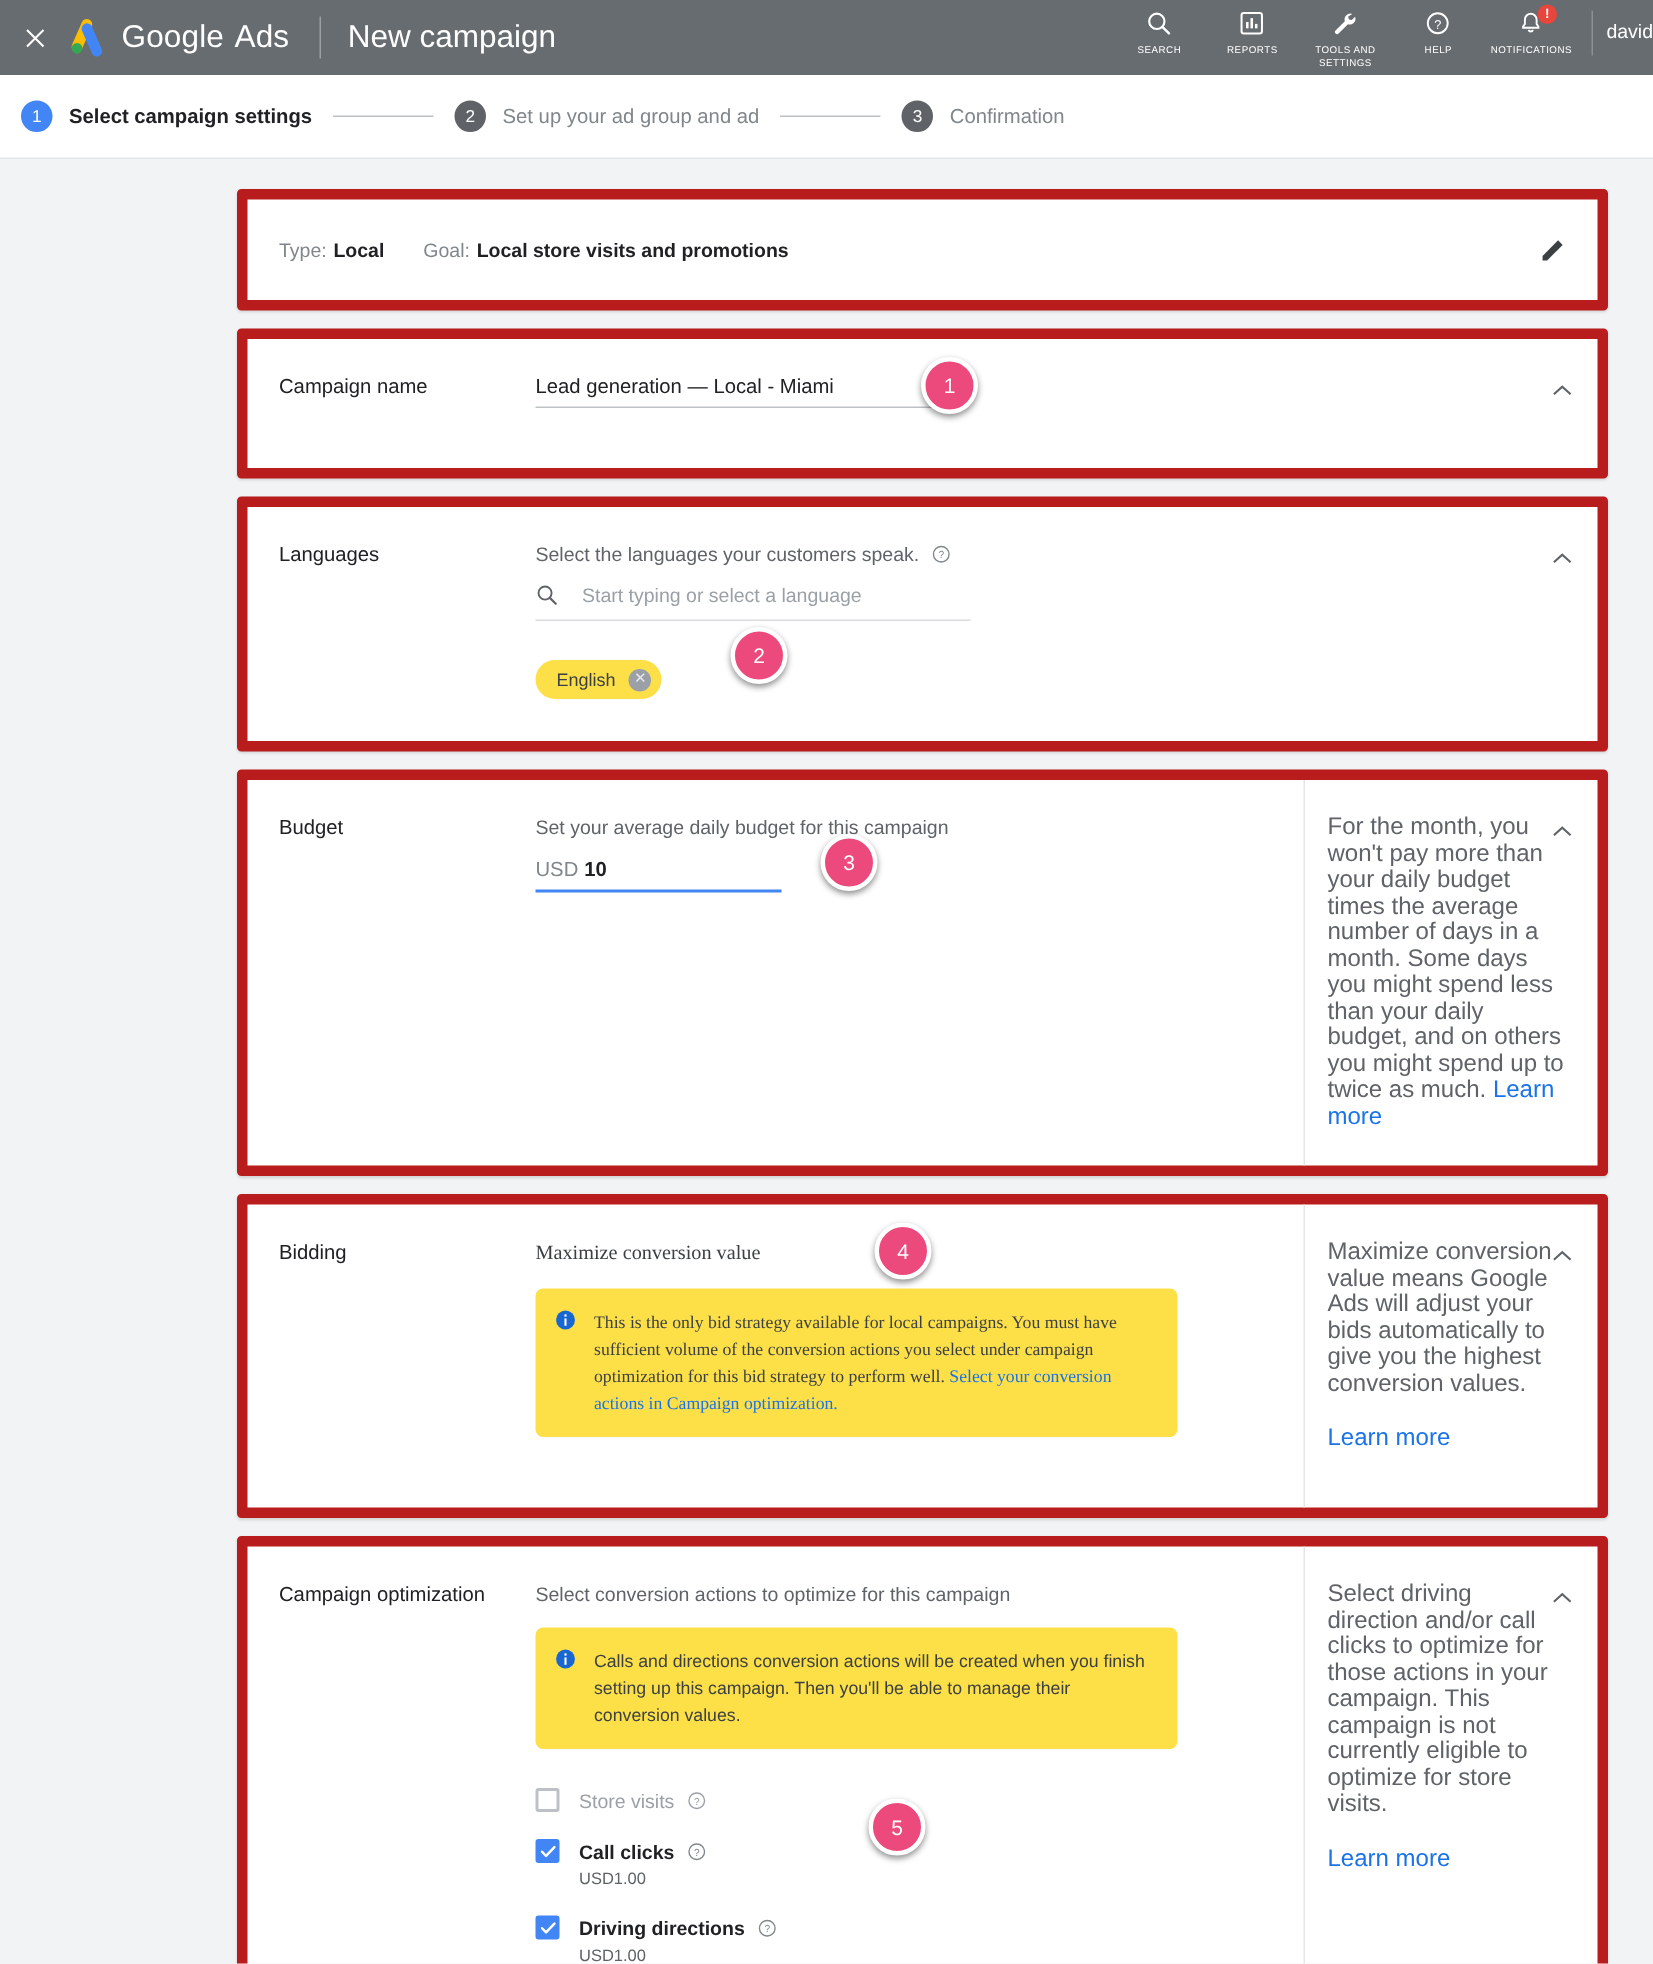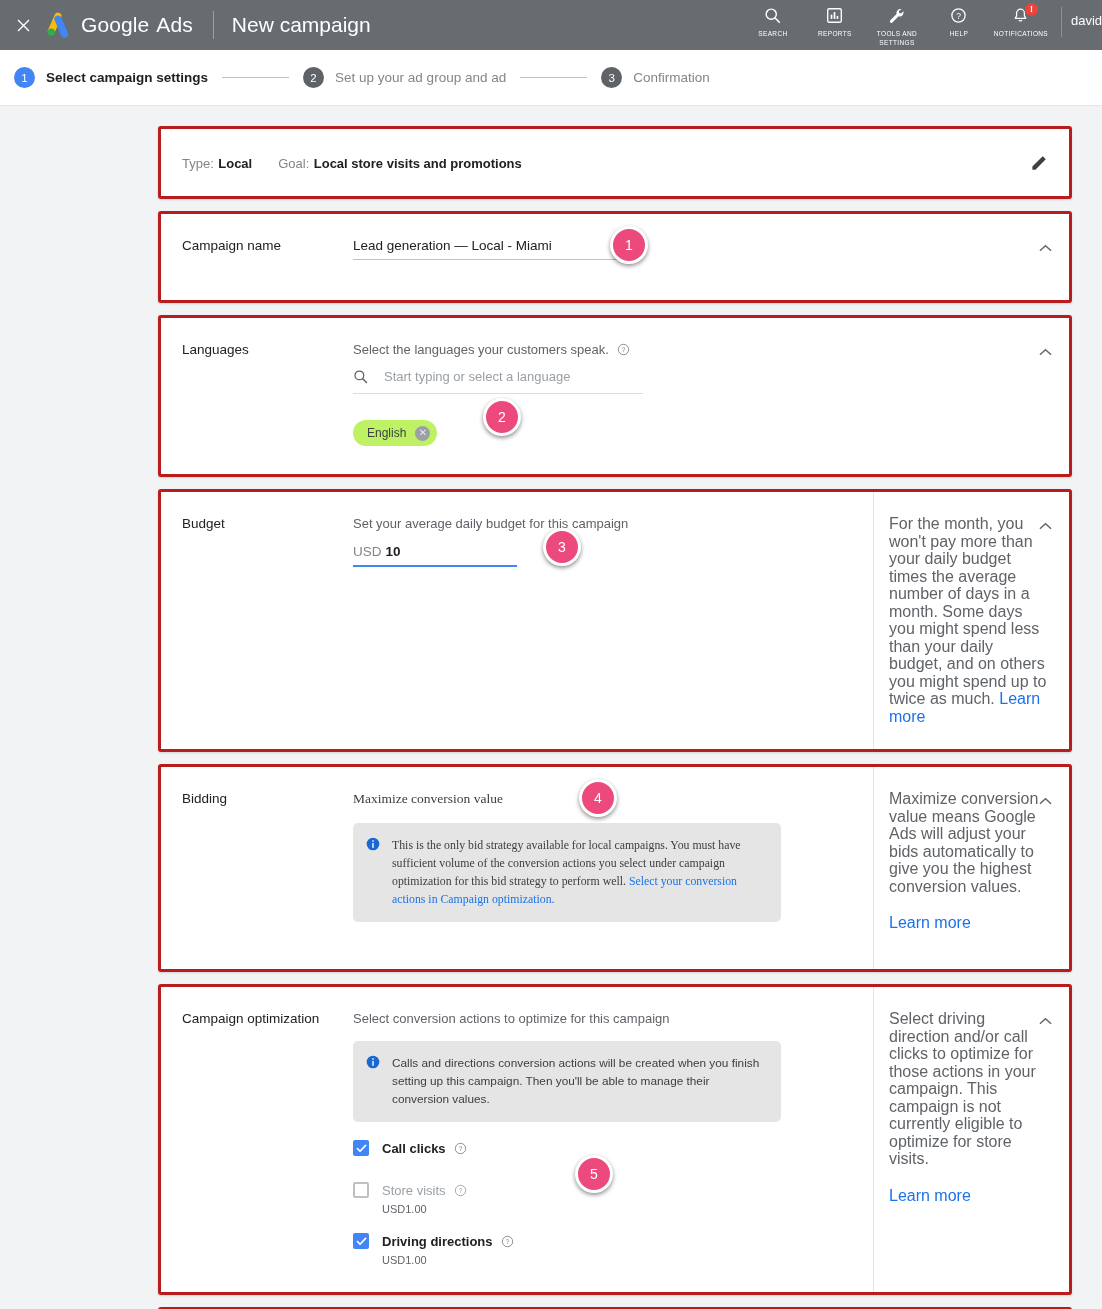--- a/index.html
+++ b/index.html
@@ -114,21 +114,21 @@
   .step.active .txt { color: #202124; font-weight: 700; }
   .step.idle .txt { color: #80868b; font-weight: 400; }
   .step-line { width: 67px; height: 1px; background: #bdc1c6; margin: 0 14px; flex: none; }
 
   
   .content {
     padding: 20px 30px 0 158px;
   }
   .card {
     background: #ffffff;
-    border: 3px solid #b91c1c;
+    border: 7px solid #b91c1c;
     border-radius: 3px;
     box-shadow: 0 1px 2px rgba(60,64,67,.18);
     margin-bottom: 12px;
     width: 914px;
     position: relative;
   }
 
   
   .typegoal {
     display: flex;
@@ -199,21 +199,21 @@
   .search-field {
     display: flex; align-items: center;
     width: 290px;
     border-bottom: 1px solid #dadce0;
     padding-bottom: 9px;
   }
   .search-field .sicon { margin-right: 16px; display: flex; }
   .search-field .ph { color: #9aa0a6; font-size: 13px; }
   .chip {
     display: inline-flex; align-items: center;
-    background: #bef264;
+    background: #fde047;
     border-radius: 13px;
     height: 26px;
     padding: 0 7px 0 14px;
     margin-top: 26px;
     font-size: 12px;
     color: #3c4043;
   }
   .chip .x {
     margin-left: 9px;
     width: 15px; height: 15px;
@@ -233,21 +233,21 @@
     border-bottom: 2px solid #4285f4;
     padding-bottom: 6px;
     font-size: 13.5px;
   }
   .bud-cur { color: #80868b; }
   .bud-amt { color: #202124; font-weight: 700; margin-left: 4px; }
 
   
   .bid-strategy { font-size: 13.5px; color: #3c4043; margin-bottom: 16px; }
   .infobox {
-    background: #e5e5e5;
+    background: #fde047;
     border-radius: 5px;
     display: flex;
     padding: 13px 14px 14px 13px;
     width: 428px;
     font-size: 11.8px;
     color: #3c4043;
     line-height: 18px;
   }
   .infobox .ic { flex: none; margin-right: 12px; margin-top: 1px; }
 
@@ -544,42 +544,42 @@
           <span class="ic">
             <svg width="14" height="14" viewBox="0 0 20 20">
                 <circle cx="10" cy="10" r="9" fill="#1967d2"></circle>
                 <rect x="9" y="8.5" width="2" height="7" fill="#fff"></rect>
                 <rect x="9" y="4.6" width="2" height="2.2" fill="#fff"></rect>
               </svg>
           </span>
           <span>Calls and directions conversion actions will be created when you finish setting up this campaign. Then you'll be able to manage their conversion values.</span>
         </div>
 
-        <div class="cb-row">
-          <span class="cb on">
-            <svg width="11" height="11" viewBox="0 0 12 12">
-                <path d="M1.5 6 L4.4 9 L10.5 2.6" stroke="#fff" stroke-width="1.8" fill="none" stroke-linecap="round" stroke-linejoin="round"></path>
-              </svg>
-          </span>
-          <span class="cb-label strong">Call clicks</span>
-          <span class="qmark">
-            <svg width="13" height="13" viewBox="0 0 20 20">
-                <circle cx="10" cy="10" r="8" fill="none" stroke="#80868b" stroke-width="1.4"></circle>
-                <text x="10" y="14" font-size="10.5" fill="#80868b" text-anchor="middle" font-family="Liberation Sans, sans-serif">?</text>
-              </svg>
-          </span>
-        </div>
-
         <div class="cb-row" style="margin-top:26px;">
           <span class="cb off"></span>
           <span class="cb-label dim">Store visits</span>
           <span class="qmark">
             <svg width="13" height="13" viewBox="0 0 20 20">
                 <circle cx="10" cy="10" r="8" fill="none" stroke="#9aa0a6" stroke-width="1.4"></circle>
                 <text x="10" y="14" font-size="10.5" fill="#9aa0a6" text-anchor="middle" font-family="Liberation Sans, sans-serif">?</text>
+              </svg>
+          </span>
+        </div>
+
+        <div class="cb-row">
+          <span class="cb on">
+            <svg width="11" height="11" viewBox="0 0 12 12">
+                <path d="M1.5 6 L4.4 9 L10.5 2.6" stroke="#fff" stroke-width="1.8" fill="none" stroke-linecap="round" stroke-linejoin="round"></path>
+              </svg>
+          </span>
+          <span class="cb-label strong">Call clicks</span>
+          <span class="qmark">
+            <svg width="13" height="13" viewBox="0 0 20 20">
+                <circle cx="10" cy="10" r="8" fill="none" stroke="#80868b" stroke-width="1.4"></circle>
+                <text x="10" y="14" font-size="10.5" fill="#80868b" text-anchor="middle" font-family="Liberation Sans, sans-serif">?</text>
               </svg>
           </span>
         </div>
         <div class="cb-sub">USD1.00</div>
 
         <div class="cb-row">
           <span class="cb on">
             <svg width="11" height="11" viewBox="0 0 12 12">
                 <path d="M1.5 6 L4.4 9 L10.5 2.6" stroke="#fff" stroke-width="1.8" fill="none" stroke-linecap="round" stroke-linejoin="round"></path>
               </svg>

